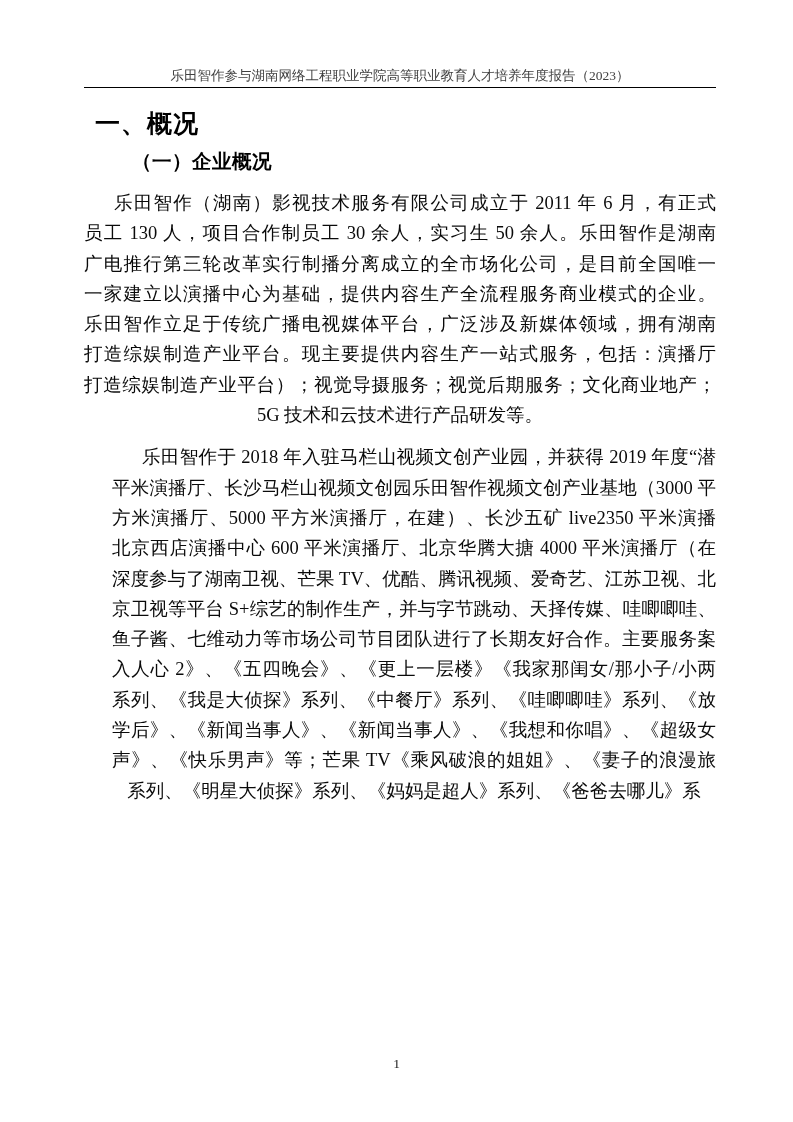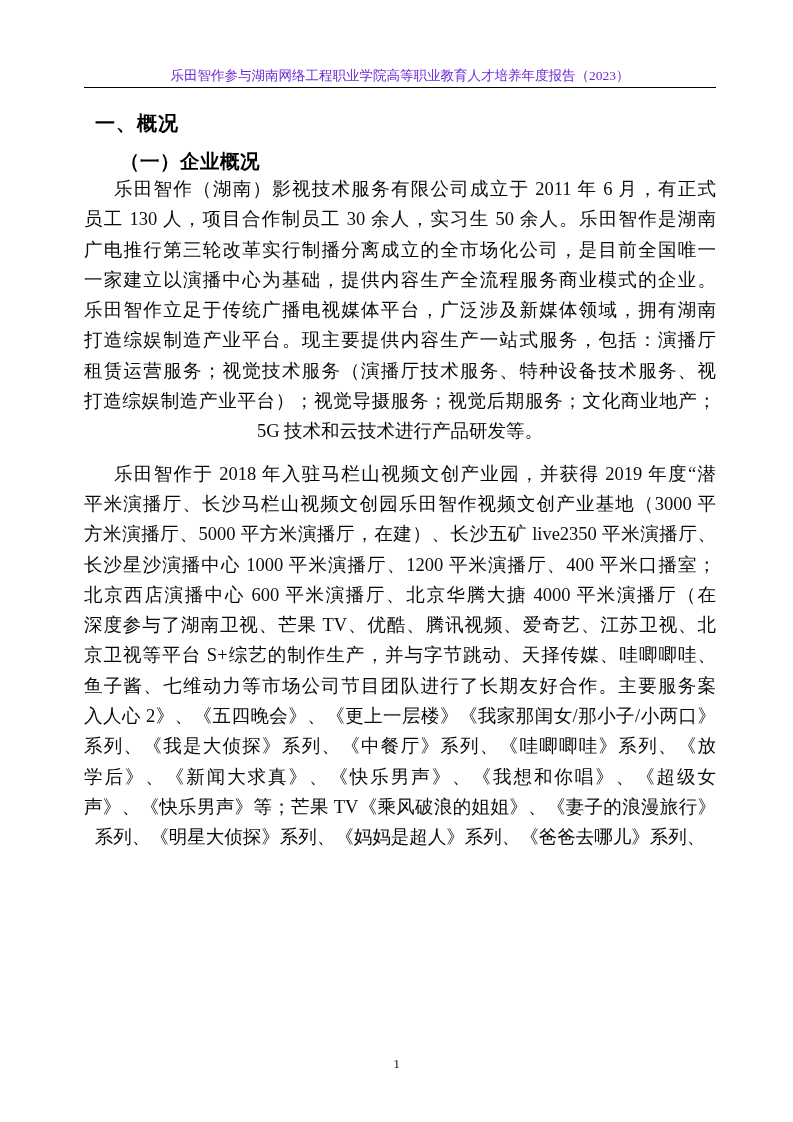--- a/index.html
+++ b/index.html
@@ -22,45 +22,45 @@
     width: 632px;
   }
   .doc-header {
     margin-top: 68px;
     text-align: center;
     font-family: "Liberation Serif", "DejaVu Serif", serif;
     font-size: 13.5px;
     line-height: 16px;
     padding-bottom: 3px;
     border-bottom: 1.5px solid #000000;
-    color: #6d28d9;
+    color: #404040;
   }
   .h1 {
     margin: 22px 0 0 11px;
     font-family: "Liberation Sans", "DejaVu Sans", sans-serif;
     font-weight: 700;
-    font-size: 20px;
+    font-size: 25px;
     line-height: 26px;
     letter-spacing: 1px;
   }
   .h2 {
-    margin: 13px 0 0 36px;
+    margin: 13px 0 0 48px;
     font-family: "Liberation Sans", "DejaVu Sans", sans-serif;
     font-weight: 700;
     font-size: 19.5px;
     line-height: 25px;
     letter-spacing: 0.5px;
   }
   .para {
     font-family: "Liberation Serif", "DejaVu Serif", serif;
     font-size: 18.5px;
     color: #0a0a0a;
   }
-  .para-1 { }
-  .para-2 { margin-top: 12px; }
+  .para-1 { margin-top: 14px; }
+  .para-2 { margin-top: 12px; margin-left: 28px; }
   .para .line {
     height: 30.3px;
     line-height: 30.3px;
     text-align: justify;
     text-align-last: justify;
     text-justify: inter-character;
     overflow: hidden;
   }
   .para .line.first { text-indent: 30px; }
   .para .line.last {
@@ -90,37 +90,35 @@
 
     <div class="h2">（一）企业概况</div>
 
     <div class="para para-1">
         <div class="line first">乐田智作（湖南）影视技术服务有限公司成立于 2011 年 6 月，有正式</div>
         <div class="line">员工 130 人，项目合作制员工 30 余人，实习生 50 余人。乐田智作是湖南</div>
         <div class="line">广电推行第三轮改革实行制播分离成立的全市场化公司，是目前全国唯一</div>
         <div class="line">一家建立以演播中心为基础，提供内容生产全流程服务商业模式的企业。</div>
         <div class="line">乐田智作立足于传统广播电视媒体平台，广泛涉及新媒体领域，拥有湖南</div>
         <div class="line">打造综娱制造产业平台。现主要提供内容生产一站式服务，包括：演播厅</div>
-        <div class="line">租赁运营服务；视觉技术服务（演播厅技术服务、特种设备技术服务、视</div>
         <div class="line">打造综娱制造产业平台）；视觉导摄服务；视觉后期服务；文化商业地产；</div>
         <div class="line last">5G 技术和云技术进行产品研发等。</div>
       </div>
 
     <div class="para para-2">
         <div class="line first">乐田智作于 2018 年入驻马栏山视频文创产业园，并获得 2019 年度“潜</div>
         <div class="line">平米演播厅、长沙马栏山视频文创园乐田智作视频文创产业基地（3000 平</div>
         <div class="line">方米演播厅、5000 平方米演播厅，在建）、长沙五矿 live2350 平米演播厅、</div>
-        <div class="line">长沙星沙演播中心 1000 平米演播厅、1200 平米演播厅、400 平米口播室；</div>
         <div class="line">北京西店演播中心 600 平米演播厅、北京华腾大搪 4000 平米演播厅（在建）。</div>
         <div class="line">深度参与了湖南卫视、芒果 TV、优酷、腾讯视频、爱奇艺、江苏卫视、北</div>
         <div class="line">京卫视等平台 S+综艺的制作生产，并与字节跳动、天择传媒、哇唧唧哇、</div>
         <div class="line">鱼子酱、七维动力等市场公司节目团队进行了长期友好合作。主要服务案</div>
         <div class="line">入人心 2》、《五四晚会》、《更上一层楼》《我家那闺女/那小子/小两口》</div>
         <div class="line">系列、《我是大侦探》系列、《中餐厅》系列、《哇唧唧哇》系列、《放</div>
-        <div class="line">学后》、《新闻大求真》、《快乐男声》、《我想和你唱》、《超级女</div>
+        <div class="line">学后》、《新闻当事人》、《新闻当事人》、《我想和你唱》、《超级女</div>
         <div class="line">声》、《快乐男声》等；芒果 TV《乘风破浪的姐姐》、《妻子的浪漫旅行》</div>
         <div class="line last">系列、《明星大侦探》系列、《妈妈是超人》系列、《爸爸去哪儿》系列、</div>
       </div>
 
   </div>
 
   <div class="page-footer">1</div>
 </div>
 
 </body></html>

